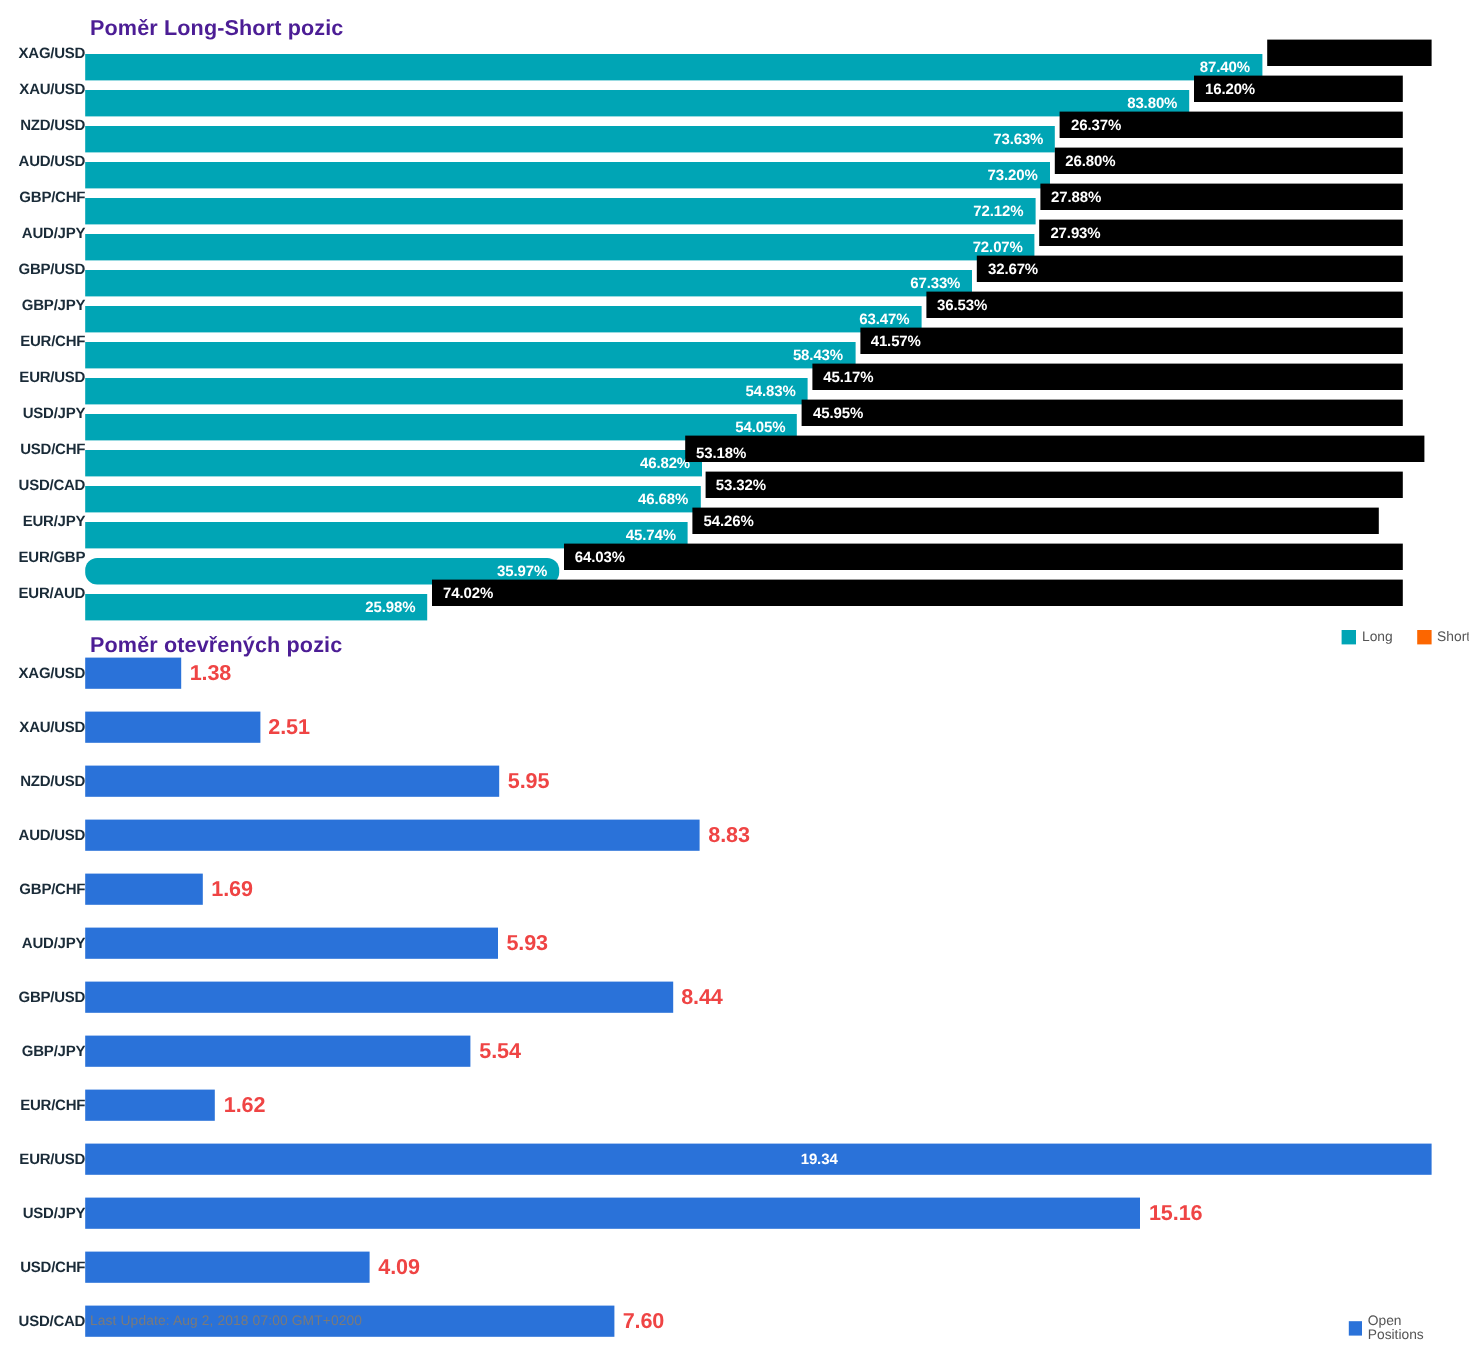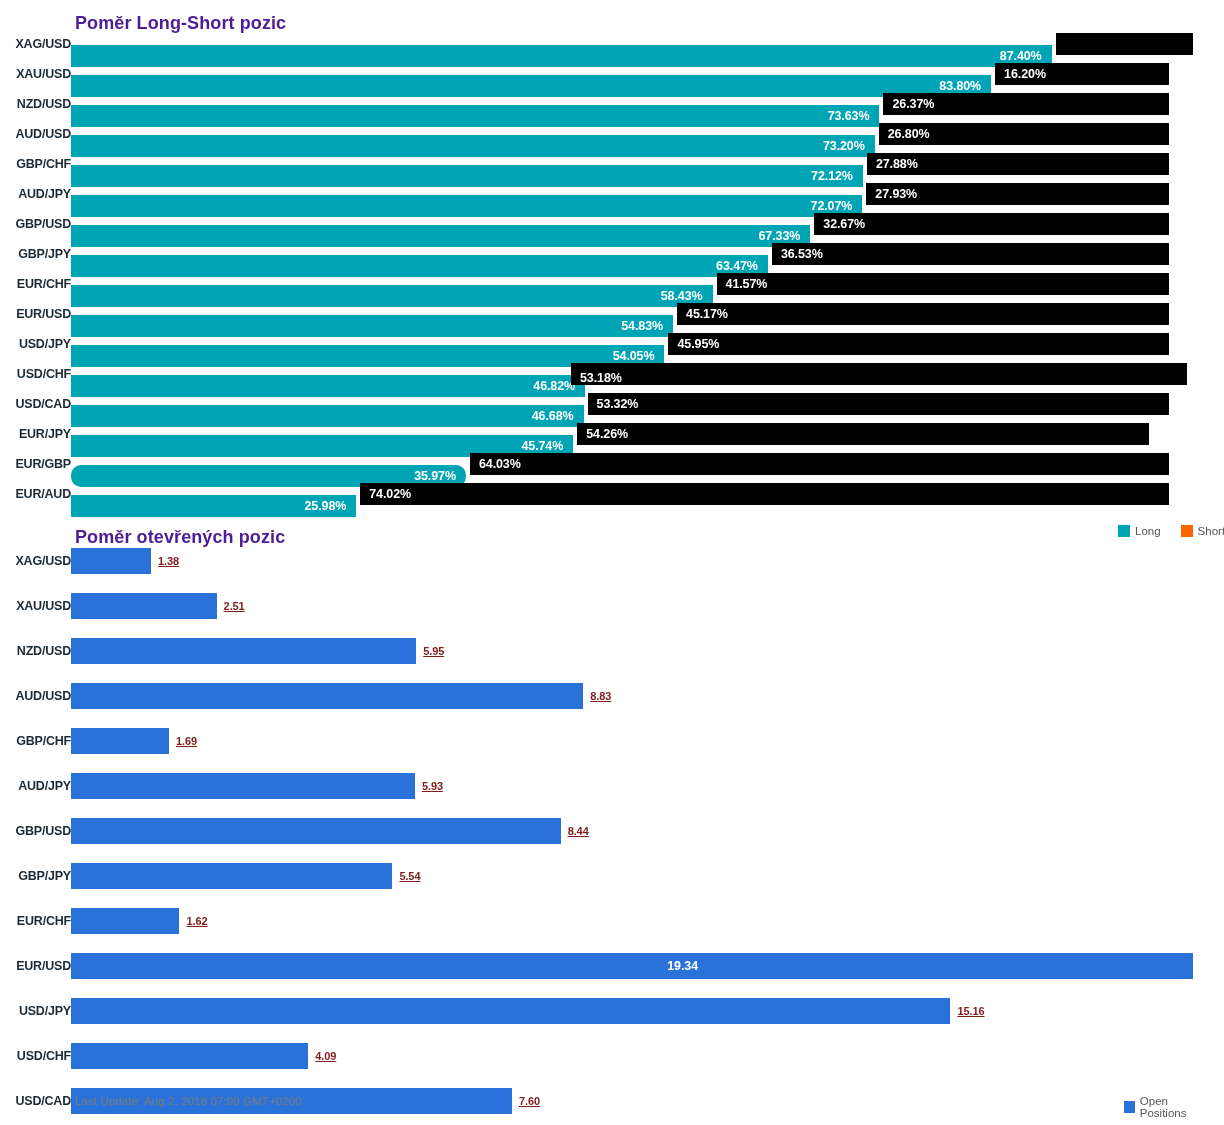--- a/index.html
+++ b/index.html
@@ -75,27 +75,26 @@
   }
   .bar-val-in.right { margin-left: auto; padding-right: 10px; }
   .bar-val-in.left  { padding-left: 9px; }
 
   .bar-val-out {
     position: absolute;
     top: 0;
     height: 100%;
     display: flex;
     align-items: center;
-    color: #7f1d1d;
-    font-size: 11px;
+    color: #ef4444;
+    font-size: 18px;
     font-weight: bold;
     white-space: nowrap;
     padding-left: 7px;
     letter-spacing: -0.1px;
-    text-decoration: underline;
   }
 
   
   .legend {
     position: absolute;
     display: flex;
     align-items: center;
     gap: 6px;
     font-size: 11.5px;
     color: #555555;

